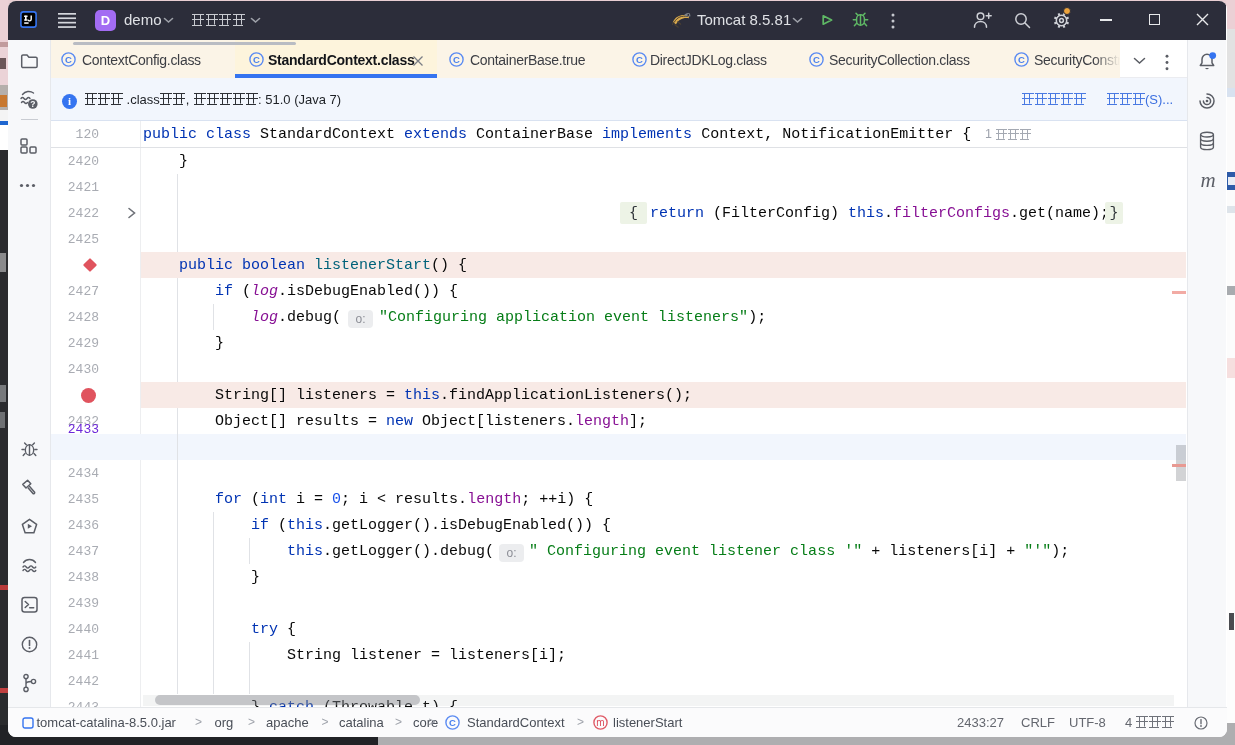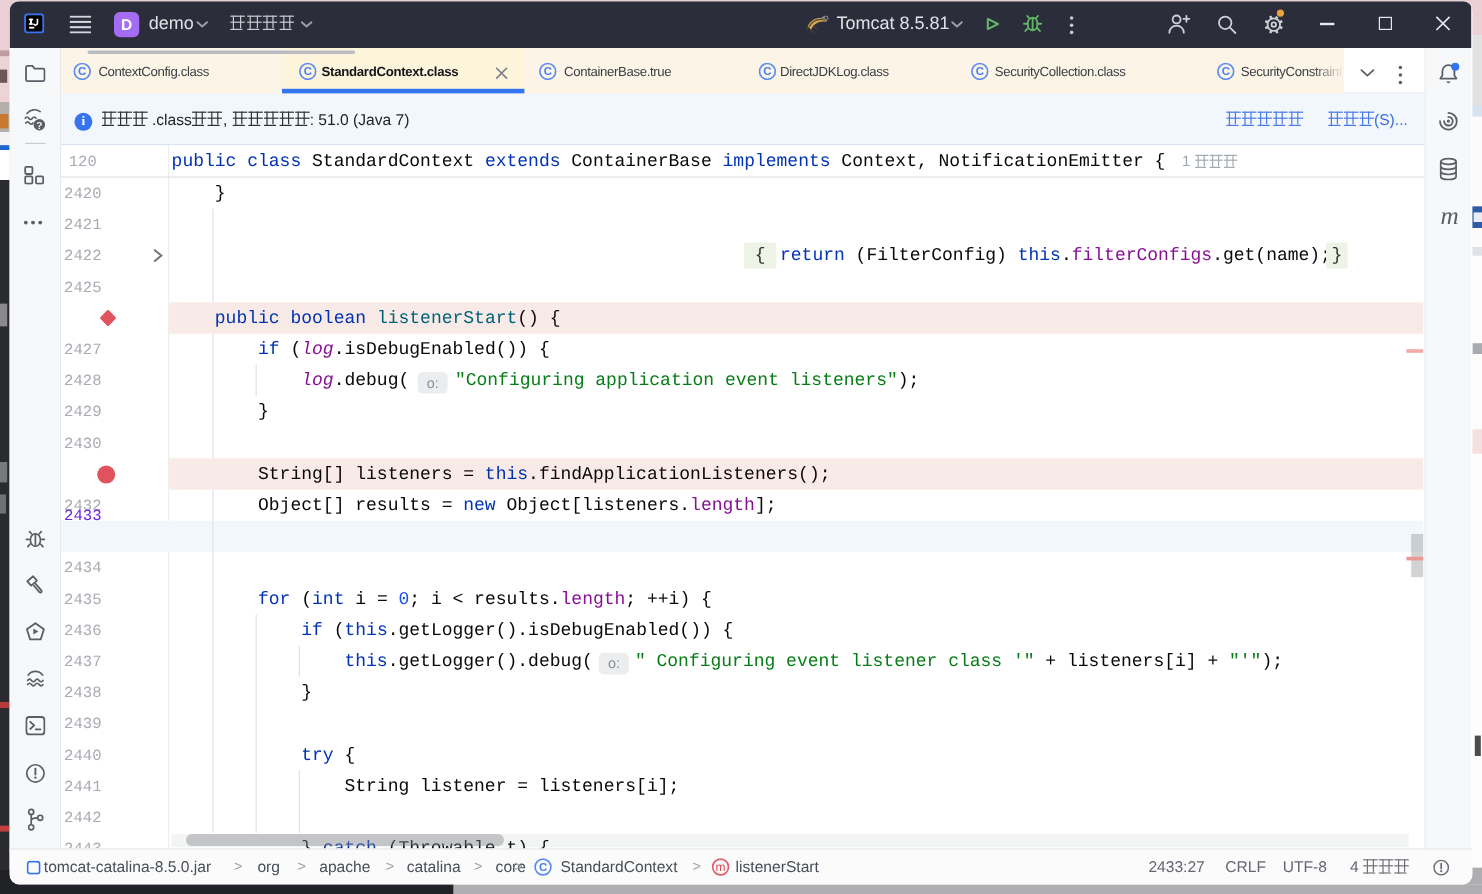--- a/index.html
+++ b/index.html
@@ -11,27 +11,27 @@
 #inw{position:absolute;left:-8px;top:-1px;width:1235px;height:745px}
 
 #title{position:absolute;left:8px;top:1px;width:1218px;height:39px;background:#2C2D3A}
 .ttxt{position:absolute;color:#DFE1E5;font-size:15px;line-height:39px;top:0}
 
 #tabrow{position:absolute;left:51px;top:40px;width:1136px;height:38px;background:#FBF4E7}
 #tabwhite{position:absolute;left:1120px;top:40px;width:67px;height:38px;background:#fff;border-bottom:1px solid #EBECF0}
 #activetab{position:absolute;left:235px;top:40px;width:202px;height:38px;background:#FDF4DC}
 #tabunderline{position:absolute;left:235px;top:74px;width:202px;height:4px;background:#3574F0}
 #tabscroll{position:absolute;left:73px;top:42px;width:223px;height:3px;background:#B9BCC3;border-radius:2px}
-.tlab{position:absolute;top:40px;height:38px;line-height:41px;font-size:11px;letter-spacing:-0.3px;color:#3C3E44;white-space:nowrap}
+.tlab{position:absolute;top:40px;height:38px;line-height:41px;font-size:14px;letter-spacing:-0.3px;color:#3C3E44;white-space:nowrap}
 
 #banner{position:absolute;left:51px;top:78px;width:1136px;height:43px;background:#F2F6FD;border-bottom:1px solid #D9E2F1}
 
 #editor{position:absolute;left:51px;top:121px;width:1136px;height:590px;background:#fff}
 .hl{position:absolute}
-.ln{position:absolute;width:60px;left:39px;text-align:center;font-family:"Liberation Mono",monospace;font-size:13px;line-height:28px;color:#A9ACB3}
+.ln{position:absolute;width:60px;left:39px;text-align:right;font-family:"Liberation Mono",monospace;font-size:13px;line-height:28px;color:#A9ACB3}
 .cl{position:absolute;left:143px;font-family:"Liberation Mono",monospace;font-size:15px;line-height:28px;color:#080808;white-space:pre}
 .k{color:#0033B3}.s{color:#067D17}.f{color:#871094}.fi{color:#871094;font-style:italic}.m{color:#00627A}.n{color:#1750EB}
 .ig{position:absolute;width:1px;background:#E0E2E6}
 .ph{display:inline-block;width:25px;height:18px;background:#ECEDEF;border-radius:4px;color:#8C8E96;font-family:"Liberation Sans",sans-serif;font-size:12px;line-height:18px;text-align:center;vertical-align:-2px}
 .fold{position:absolute;height:22px;background:#EDF3E6;border-radius:2px;color:#2E3338;font-family:"Liberation Mono",monospace;font-size:15px;line-height:23px;text-align:center}
 
 #lstripe{position:absolute;left:8px;top:40px;width:43px;height:671px;background:#F7F8FA;border-right:1px solid #E6E8EC}
 
 #rstripe{position:absolute;left:1187px;top:40px;width:39px;height:671px;background:#F7F8FA;border-left:1px solid #E6E8EC}
 

